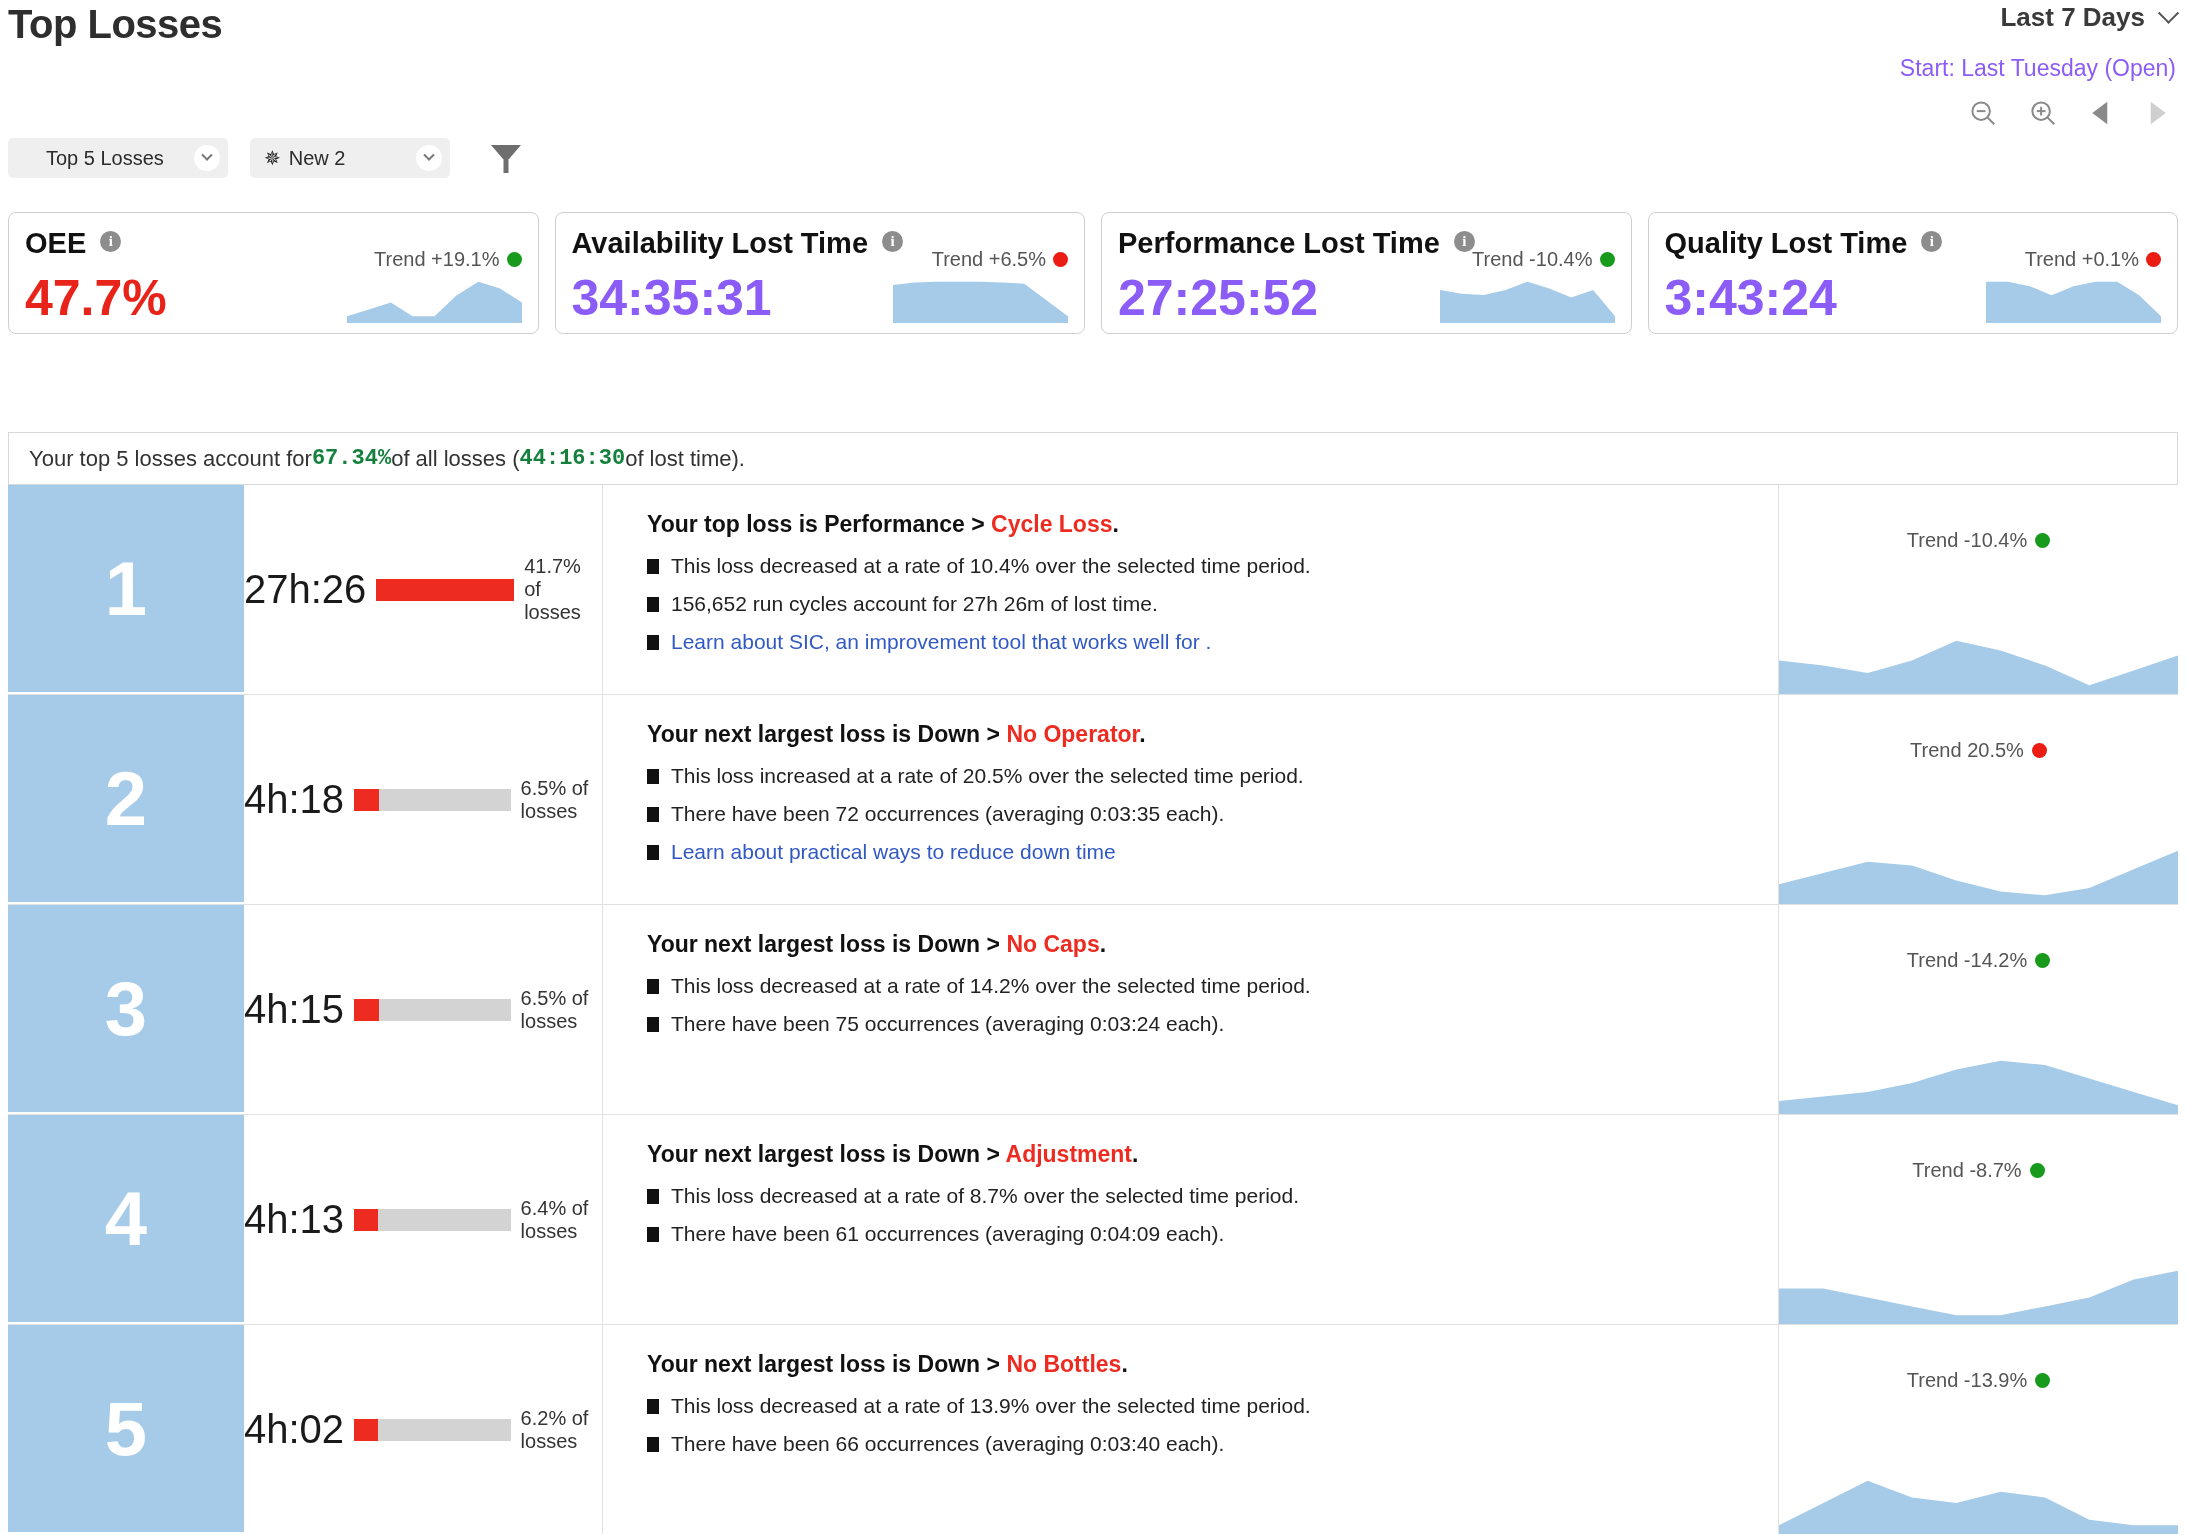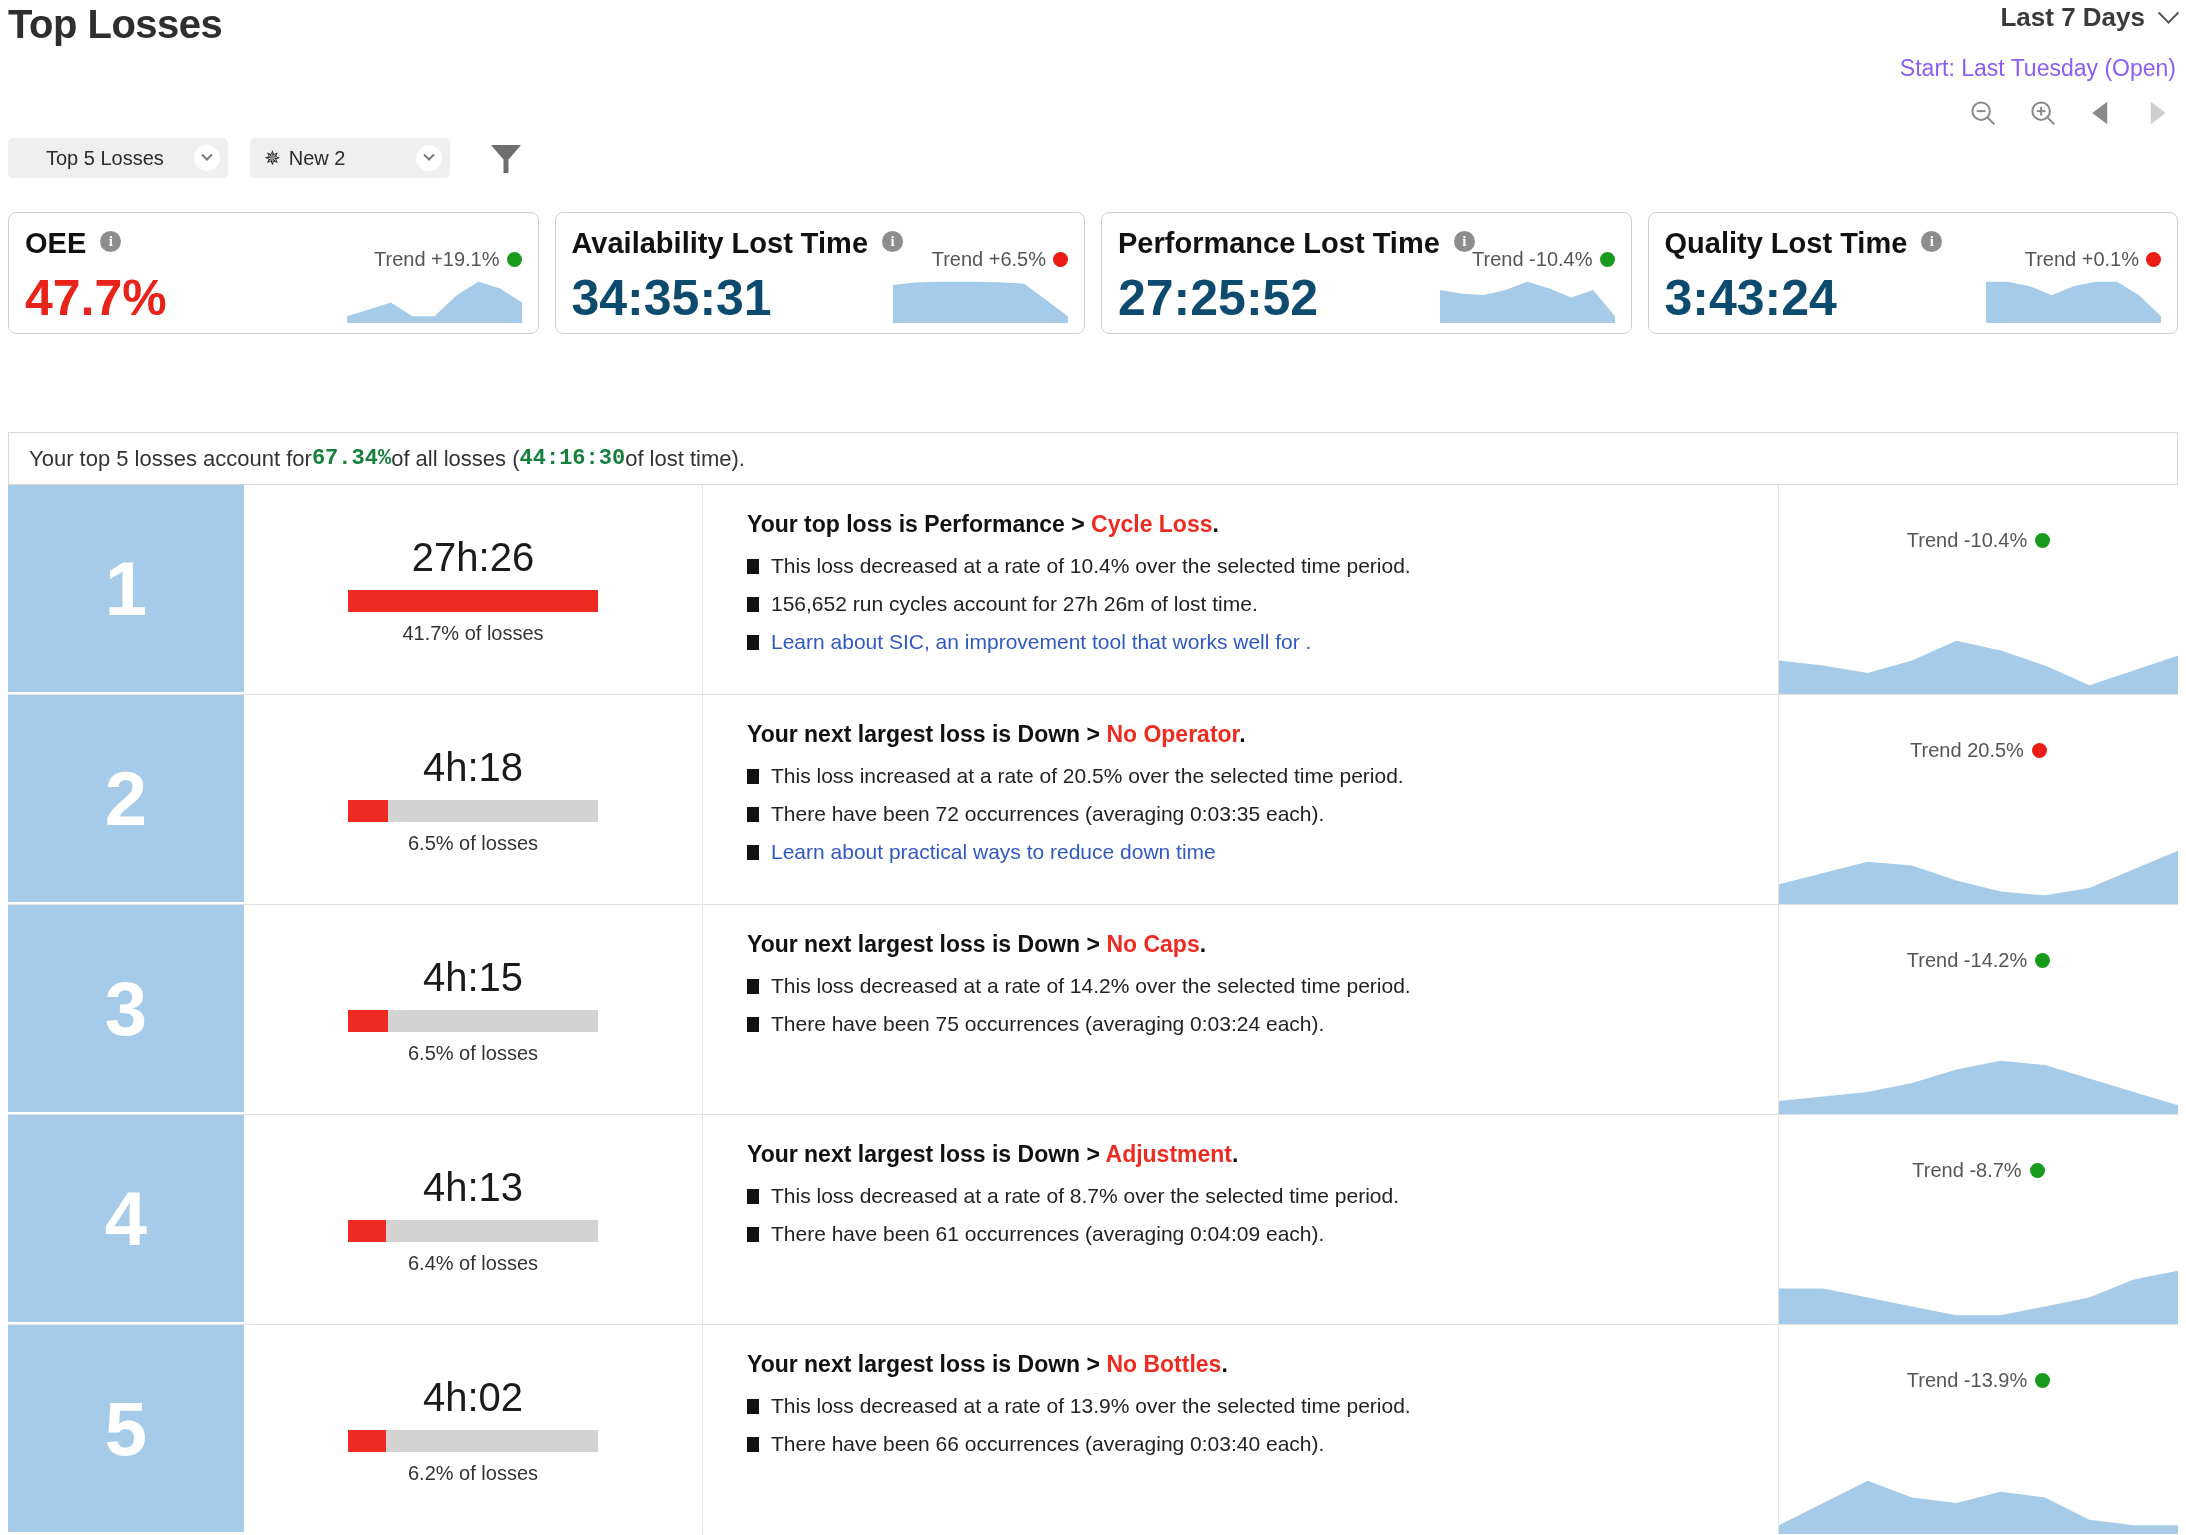--- a/index.html
+++ b/index.html
@@ -89,21 +89,21 @@
     width: 21px; height: 21px; border-radius: 50%;
     background: #8d8d8d; color: #fff; font-size: 15px; font-weight: bold;
     display:inline-flex; align-items:center; justify-content:center;
     font-family: "Liberation Serif", serif; flex: none; margin-top: 4px;
     cursor: pointer;
   }
   .kpi-body {
     position: absolute; left: 16px; right: 16px; bottom: 10px;
     display: flex; align-items: flex-end; justify-content: space-between;
   }
-  .kpi-value { font-size: 50px; font-weight: bold; line-height: 1; color:#0c4a6e; }
+  .kpi-value { font-size: 50px; font-weight: bold; line-height: 1; color:#8b5cf6; }
   .kpi-value.red { color: #e8231a; }
   .kpi-spark { width: 175px; text-align: right; }
   .kpi-trend {
     font-size: 20px; color: #555; white-space: nowrap;
     display:flex; align-items:center; justify-content:flex-end; gap:7px;
     margin-bottom: 4px;
   }
   .dot { width: 15px; height: 15px; border-radius: 50%; display:inline-block; flex:none; }
   .dot.green { background: #189b1c; }
   .dot.red { background: #ea1c13; }
@@ -125,22 +125,22 @@
     height: 210px; position: relative; background:#fff;
   }
   .loss-row:first-child { border-top: 1px solid #d8d8d8; }
   .col-rank {
     width: 236px; flex: none; background: #a5cbe8;
     display: flex; align-items: center; justify-content: center;
     color: #ffffff; font-size: 76px; font-weight: bold;
     border-bottom: 2px solid #ffffff;
   }
   .col-metric {
-    width: 459px; flex: none; border-right: 1px solid #e2e2e2;
-    display: flex; flex-direction: column; align-items: center;
+    width: 359px; flex: none; border-right: 1px solid #e2e2e2;
+    display: flex; flex-direction: row; align-items: center;
     justify-content: center; gap: 10px;
   }
   .metric-time { font-size: 40px; color: #1a1a1a; }
   .bar-track {
     width: 250px; height: 22px; background: #d3d3d3;
   }
   .bar-fill { height: 100%; background: #ee2b20; }
   .metric-pct { font-size: 20px; color: #333; }
   .col-desc {
     flex: 1; padding: 26px 0 0 44px;

